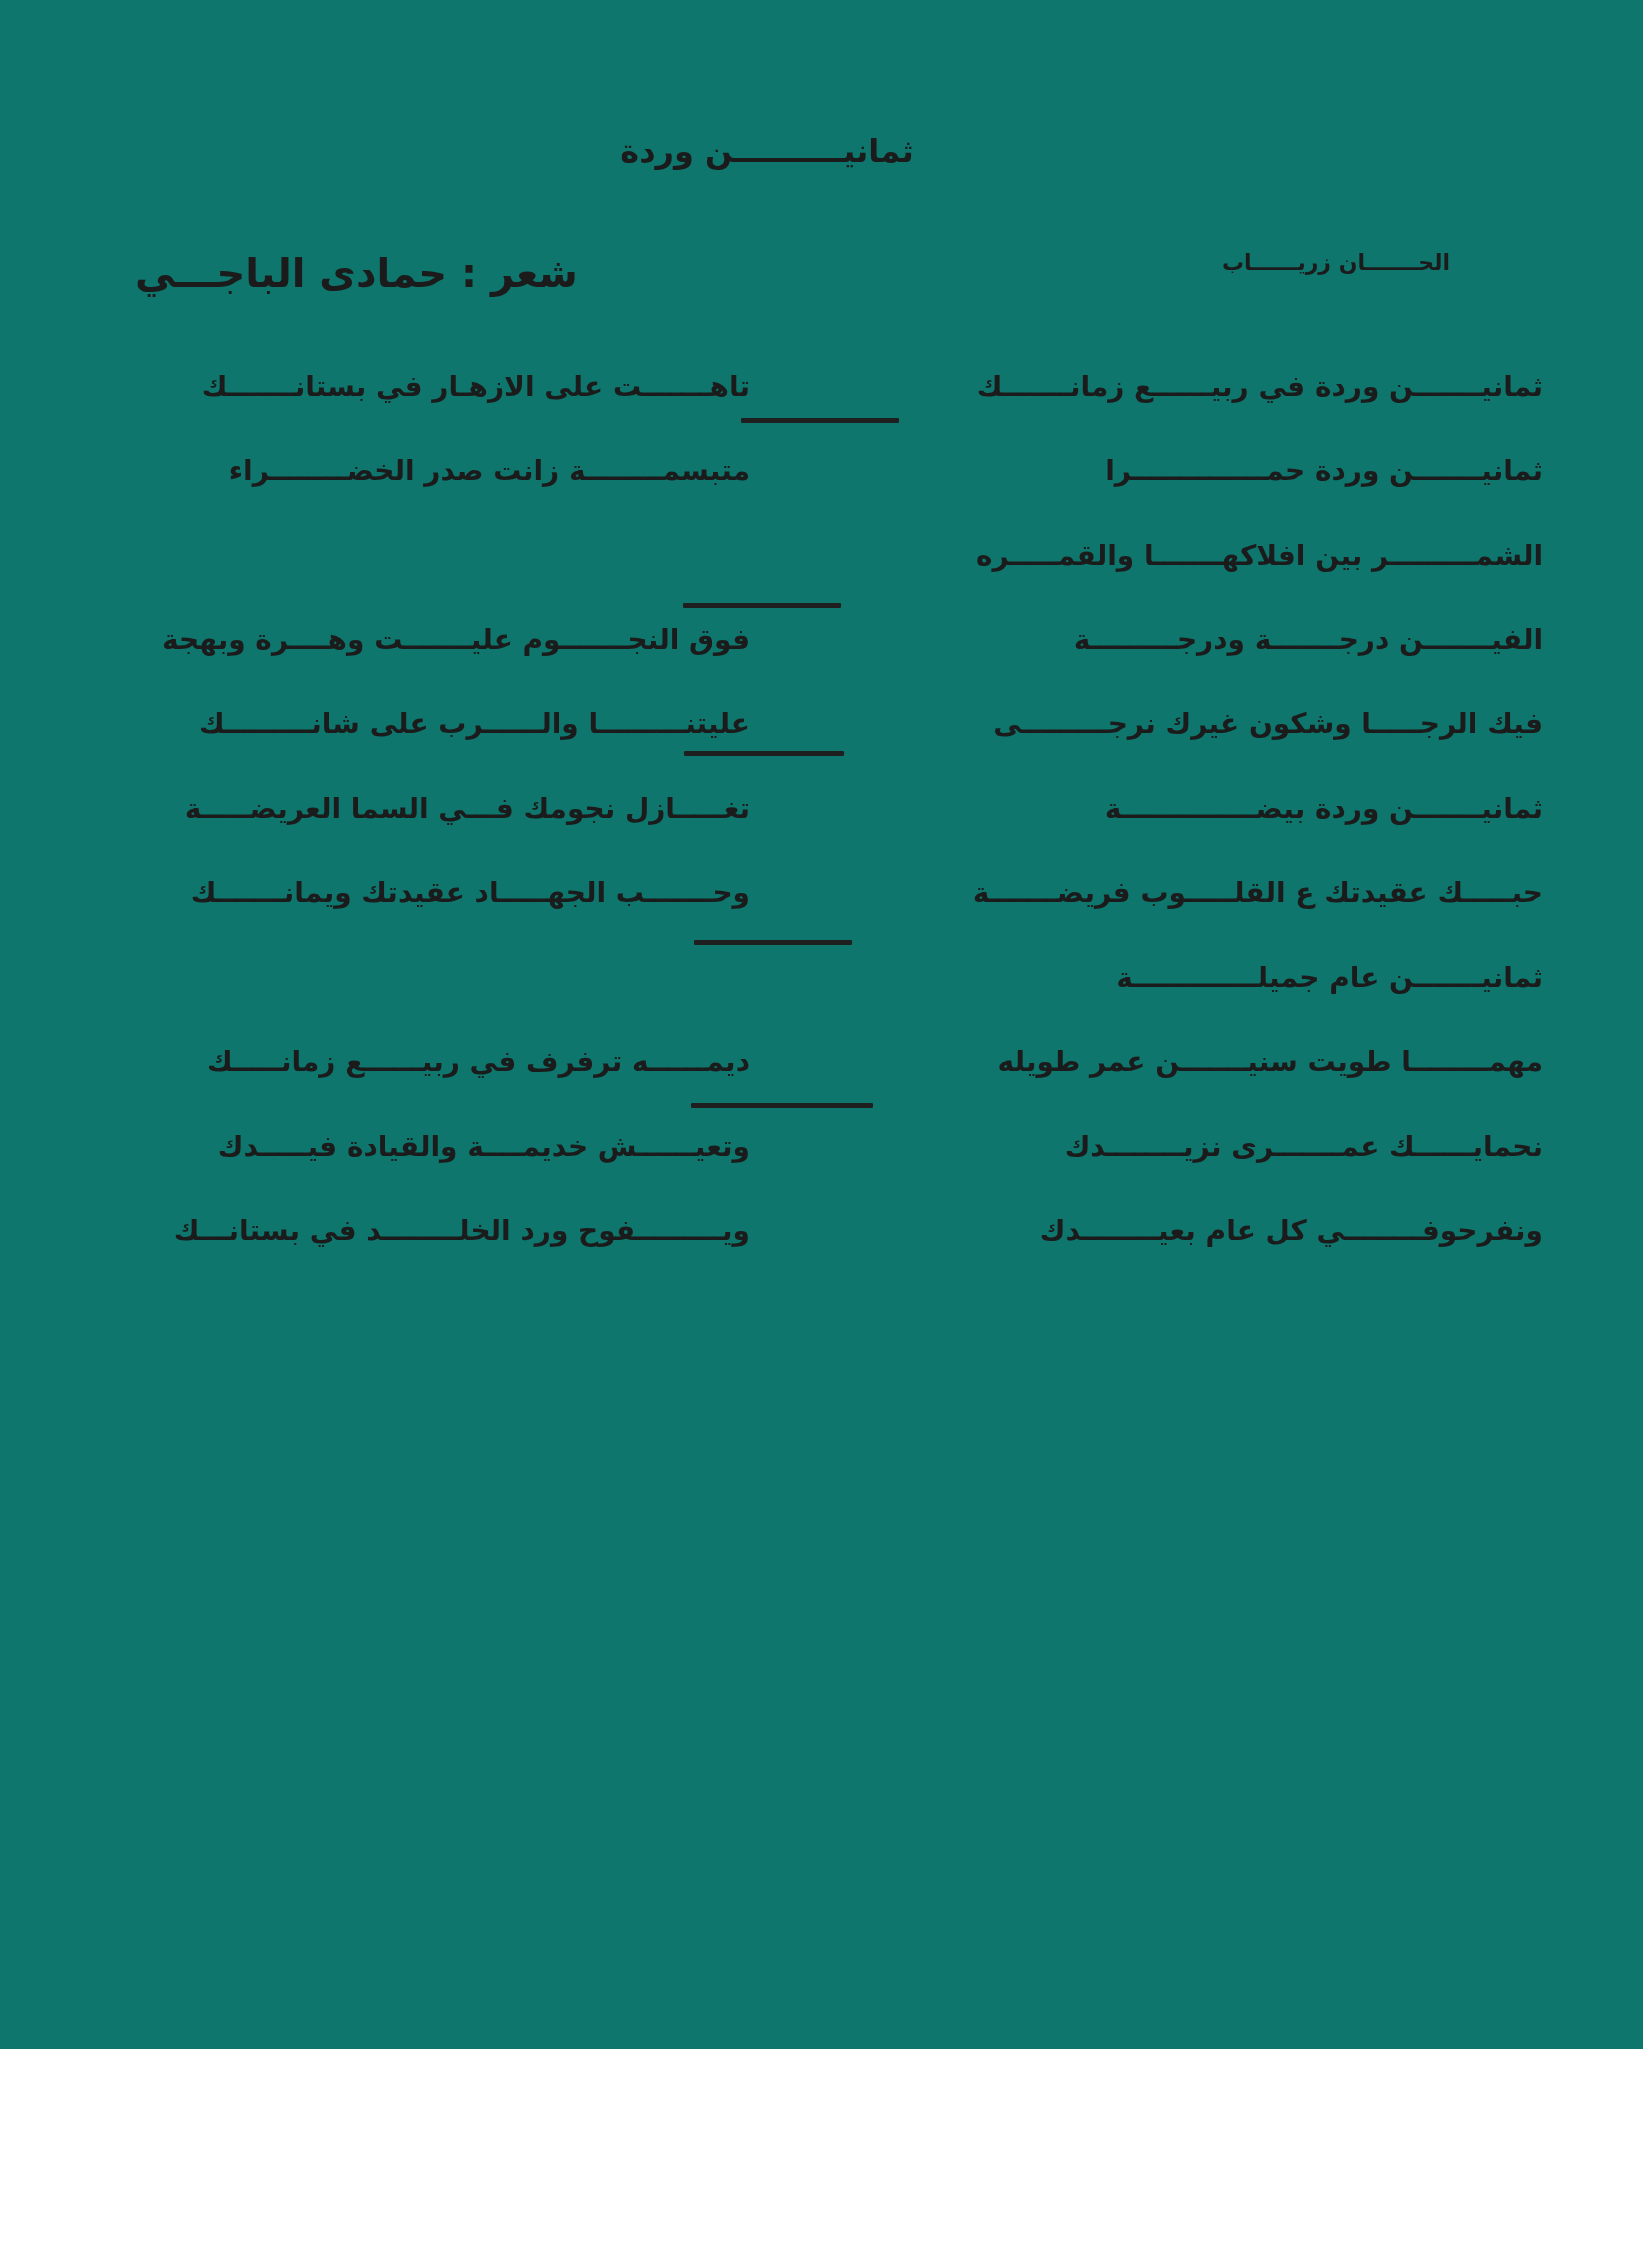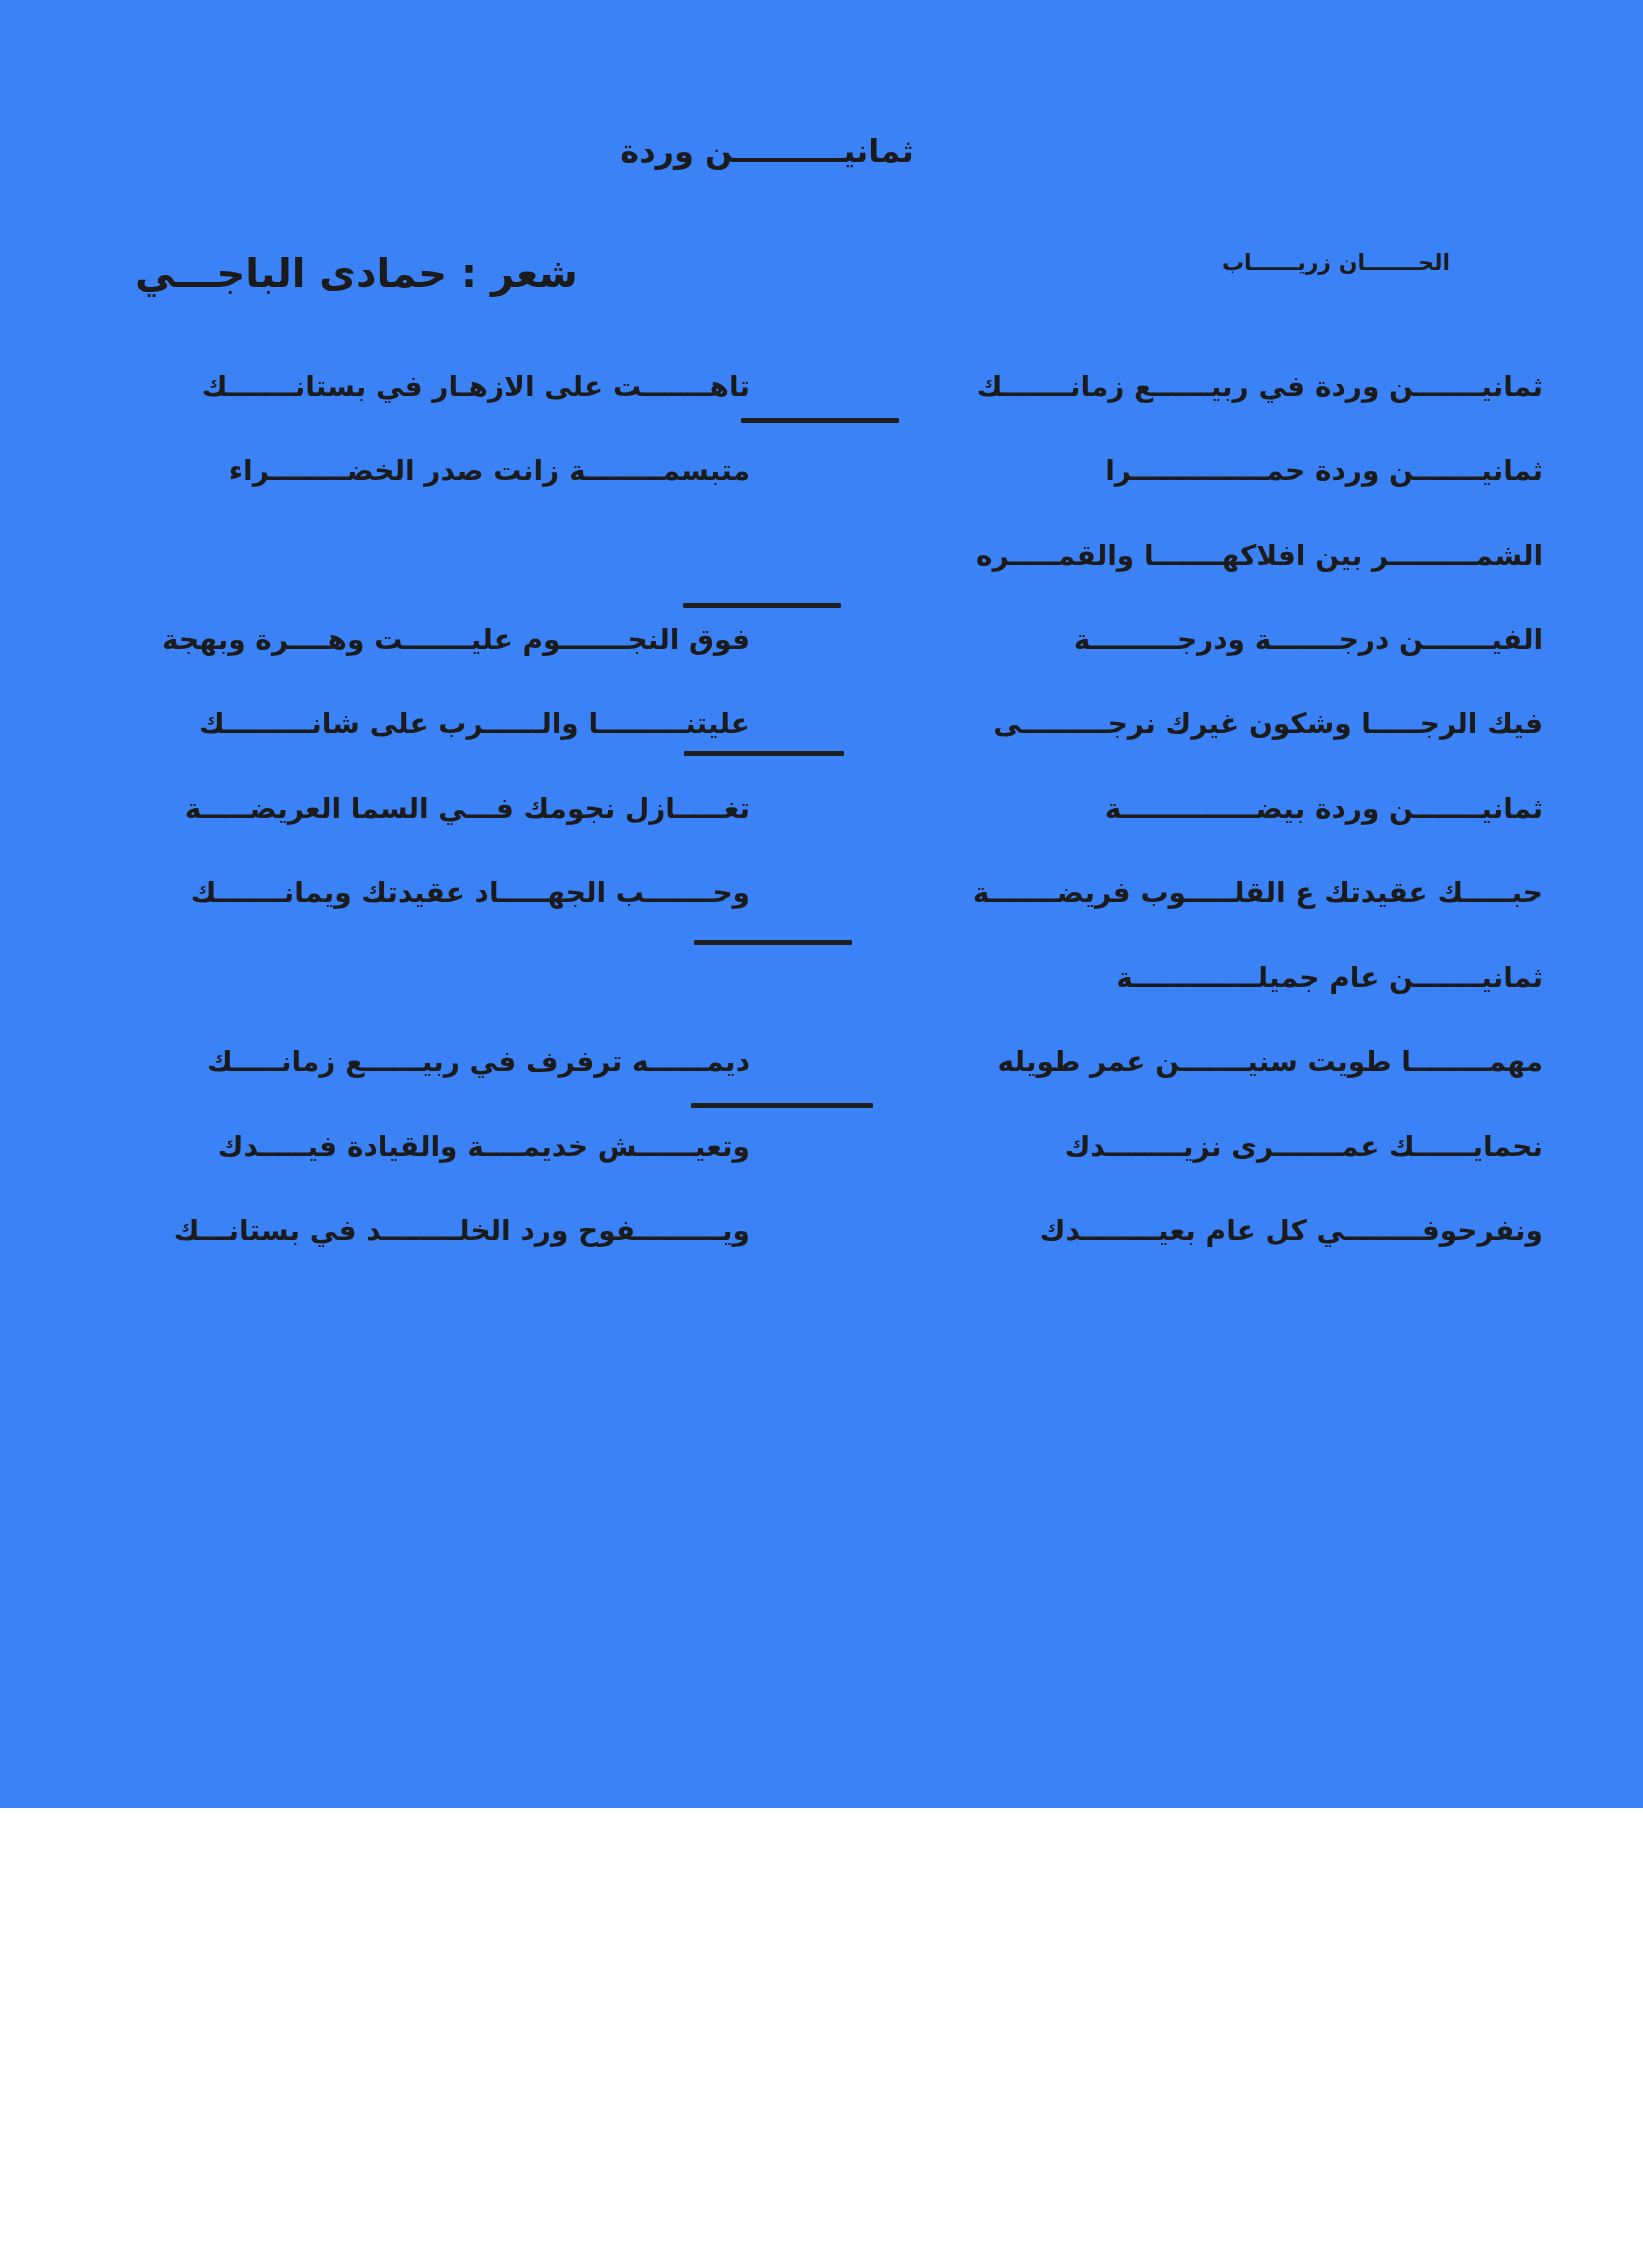--- a/index.html
+++ b/index.html
@@ -3,22 +3,22 @@
 <meta charset="utf-8">
 <style>
   html, body {
     margin: 0;
     padding: 0;
     background: #ffffff;
   }
   .page {
     position: relative;
     width: 1643px;
-    height: 1808px;
-    background: #3b82f6;
+    height: 2049px;
+    background: #0f766e;
     overflow: hidden;
     font-family: "DejaVu Sans", sans-serif;
     color: #1b1b1b;
     direction: rtl;
   }
   .doc-title {
     position: absolute;
     top: 132px;
     left: 0;
     width: 1534px;

